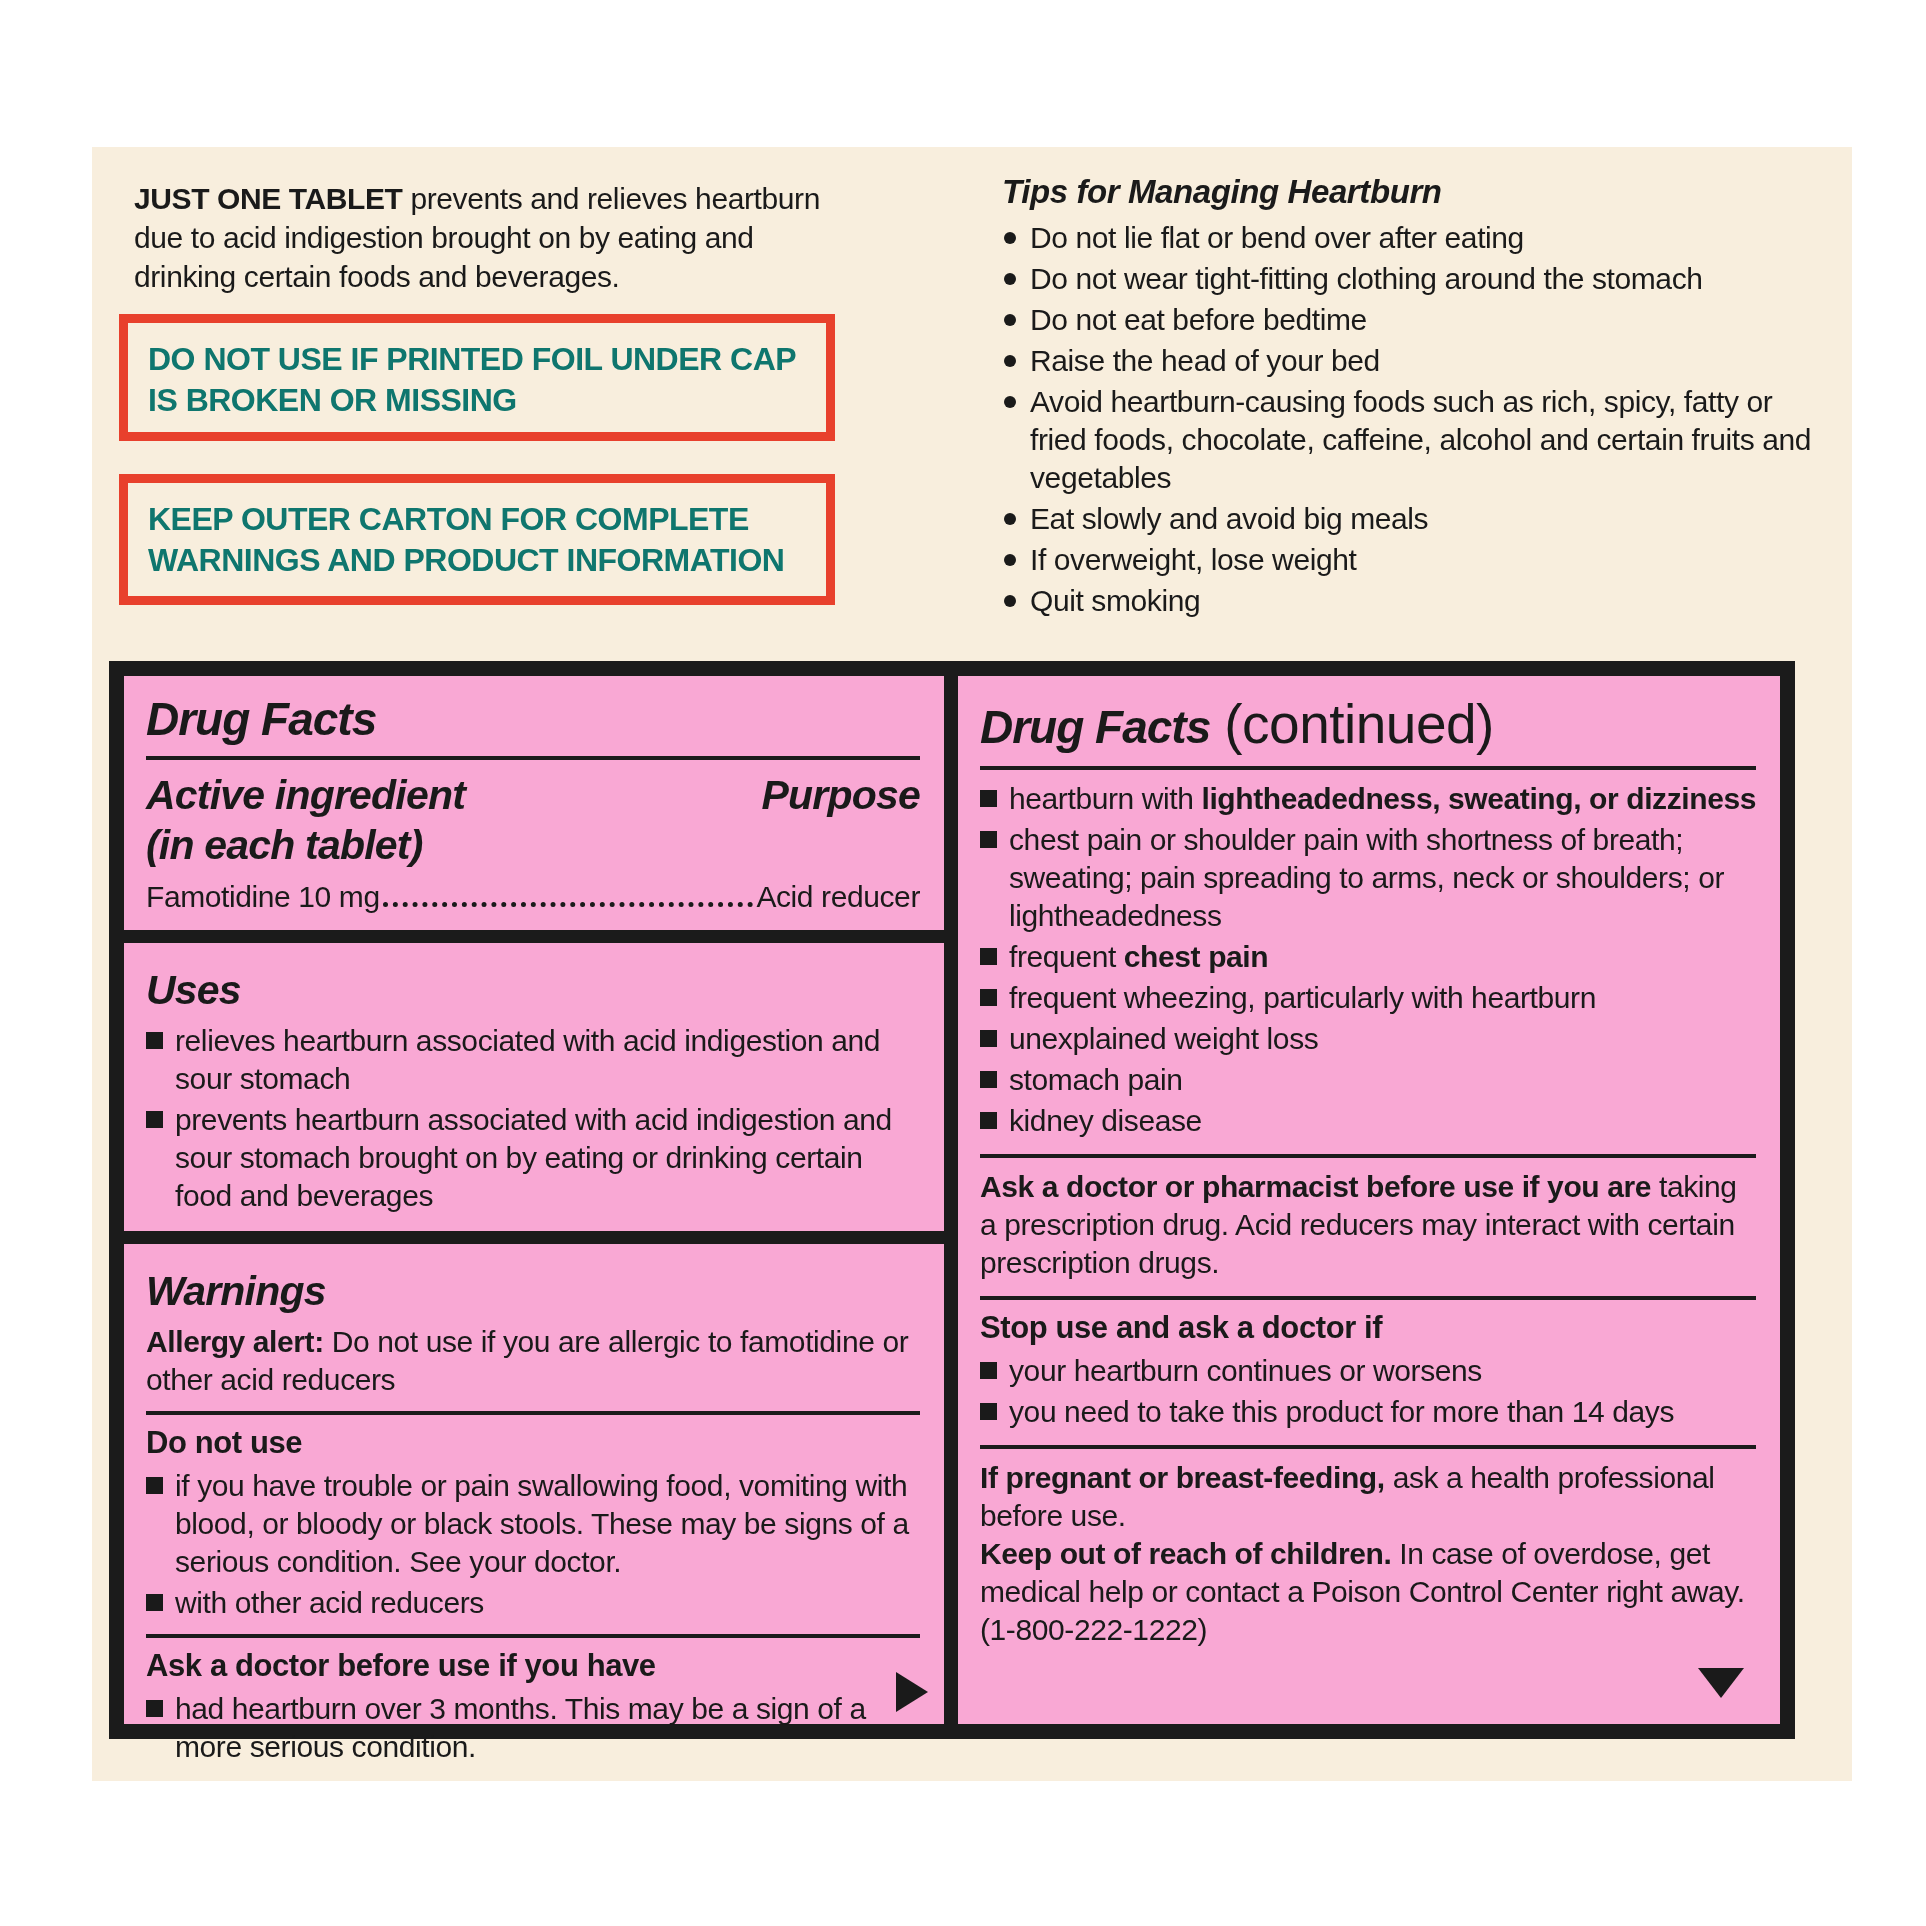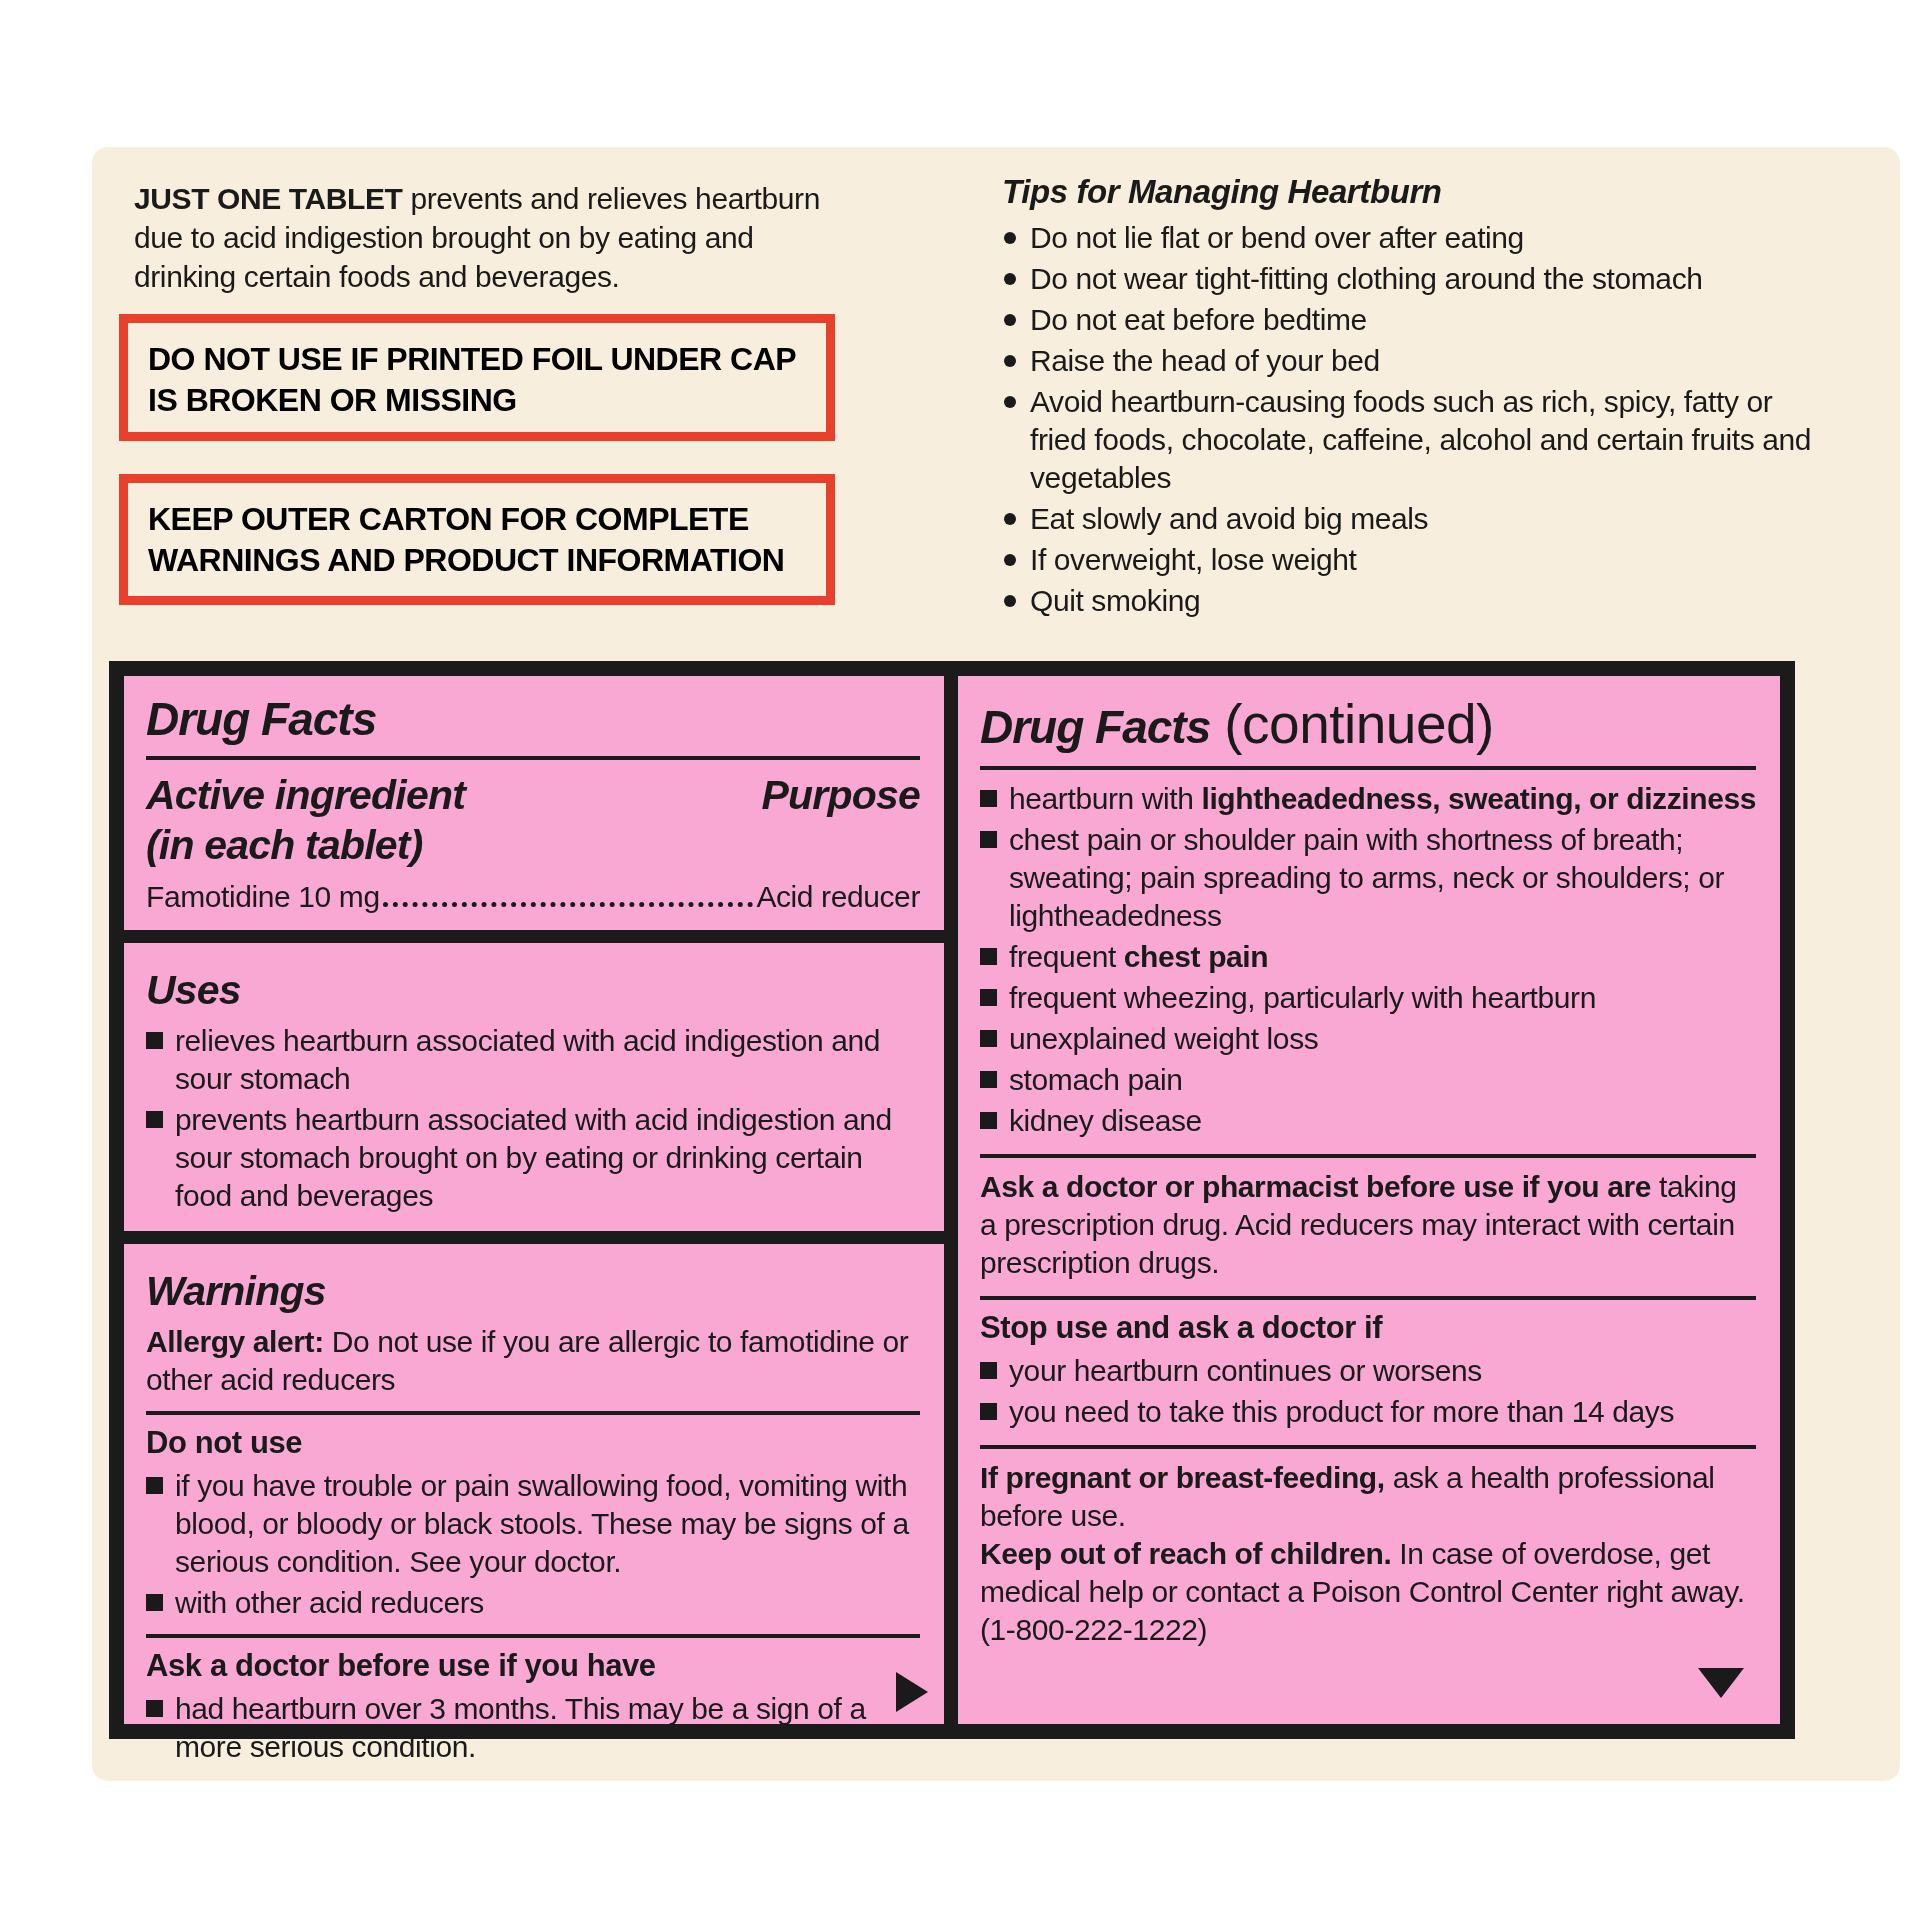--- a/index.html
+++ b/index.html
@@ -3,32 +3,32 @@
 <meta charset="utf-8">
 <style>
   html,body{margin:0;padding:0;}
   body{
     width:1927px;height:1927px;background:#ffffff;position:relative;
     font-family:"Liberation Sans", sans-serif;color:#1a1a1a;
     -webkit-font-smoothing:antialiased;
   }
   .label{
     position:absolute;left:92px;top:147px;width:1760px;height:1634px;
-    background:#f8eedd;border-radius:16px;padding-left:48px;
+    background:#f8eedd;border-radius:0;
   }
   
   .intro{
     position:absolute;left:42px;top:32px;width:698px;
     font-size:30px;line-height:39px;letter-spacing:-0.4px;
   }
   .intro b{font-weight:bold;}
   
   .red-box{
     position:absolute;left:27px;width:716px;box-sizing:border-box;
-    border:9px solid #e8402c;color:#000000;
+    border:9px solid #e8402c;color:#0f766e;
     font-weight:bold;font-size:32px;line-height:41px;letter-spacing:-0.5px;
     padding:16px 20px;
   }
   .red-box.foil{top:167px;height:127px;}
   .red-box.carton{top:327px;height:131px;}
   
   .tips{position:absolute;left:910px;top:26px;width:812px;}
   .tips-title{font-size:33px;font-weight:bold;font-style:italic;letter-spacing:-0.4px;margin-bottom:8px;}
   
   .bullet-row{display:flex;align-items:flex-start;margin-bottom:3px;}

